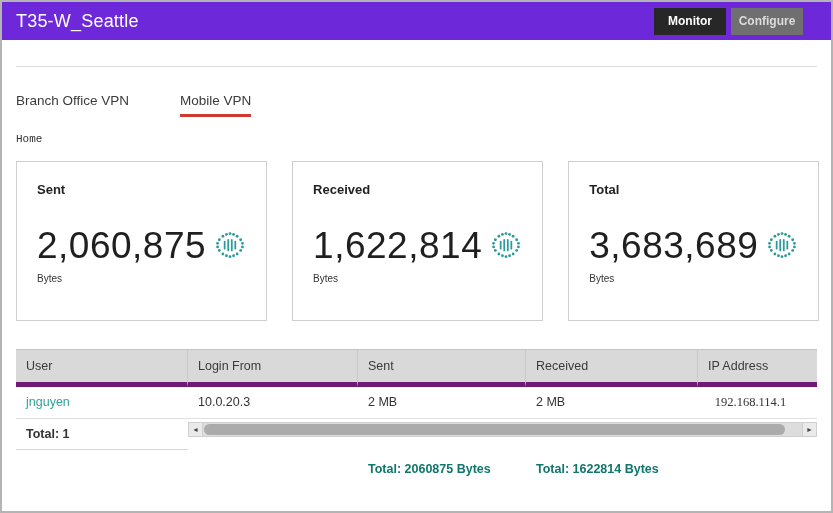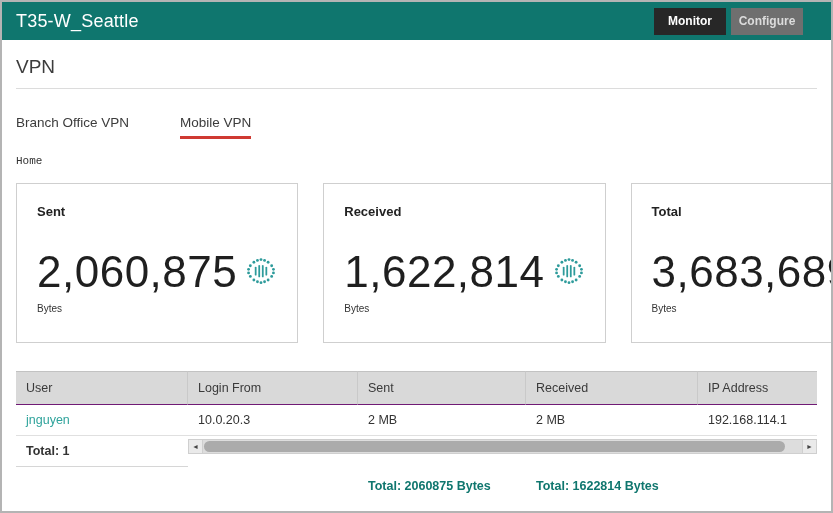--- a/index.html
+++ b/index.html
@@ -9,21 +9,21 @@
   .frame {
     width: 833px; height: 513px;
     border: 2px solid #b4b4b4;
     background: #fff;
     position: relative;
     overflow: hidden;
   }
 
   
   .topbar {
-    height: 38px; background: #0f766e;
+    height: 38px; background: #6d28d9;
     display: flex; align-items: center;
     padding: 0 14px;
     justify-content: center;
   }
   .topbar-title { color: #fff; font-size: 18px; font-weight: 400; letter-spacing: .2px; }
   .topbar-buttons { margin-left: auto; display: flex; gap: 5px; padding-right: 14px; }
   .tb-btn {
     min-width: 72px; height: 27px;
     display:flex; align-items:center; justify-content:center;
     font-size: 12px; font-weight: bold;
@@ -46,35 +46,35 @@
 
   
   .cards { display:flex; gap: 25px; padding: 16px 14px 0 14px; }
   .card {
     flex: 1 1 0; height: 160px;
     border: 1px solid #cfcfcf; background:#fff;
     padding: 20px;
   }
   .card-label { font-size: 13px; font-weight: bold; color:#222; }
   .card-valrow { display:flex; align-items:center; gap: 8px; margin-top: 28px; }
-  .card-value { font-size: 44px; color:#1f1f1f; font-weight: 400; letter-spacing: .5px; }
+  .card-value { font-size: 37px; color:#1f1f1f; font-weight: 400; letter-spacing: .5px; }
   .card-icon { width: 32px; height: 32px; flex: 0 0 auto; }
   .card-unit { font-size: 10px; color:#333; margin-top: 6px; }
 
   
   .tbl { margin: 28px 14px 0 14px; font-size: 12.5px; }
   .tr { display:grid; grid-template-columns: 172px 170px 168px 172px 1fr; }
   .th {
     background:#d9d9d9; color:#3a3a3a; font-weight: 400;
-    padding: 9px 10px; border-top:1px solid #c2c2c2; border-bottom:1px solid #701a75;
+    padding: 9px 10px; border-top:1px solid #c2c2c2; border-bottom:5px solid #701a75;
     border-right:1px solid #c9c9c9;
   }
   .th:last-child { border-right:none; }
   .td { padding: 8px 10px; border-bottom: 1px solid #e0e0e0; color:#333; }
-  .td.ip { text-align: left; padding-right: 24px; }
+  .td.ip { text-align: center; padding-right: 24px; font-family: Liberation Serif, serif; }
   .link { color:#2ea39b; text-decoration: none; cursor: pointer; }
   .user-total { font-weight: bold; border-bottom: 1px solid #d6d6d6; padding: 8px 10px; }
 
   
   .scroll-span { grid-column: 2 / 6; display:flex; align-items:center; height: 17px; margin-top: 2px; }
   .sb-arrow {
     width: 15px; height: 15px; background:#eaeaea; border:1px solid #cfcfcf;
     display:flex; align-items:center; justify-content:center;
     font-size: 7px; color:#444; cursor:pointer; user-select:none;
   }
@@ -91,21 +91,20 @@
 
   <div class="topbar">
     <div class="topbar-title">T35-W_Seattle</div>
     <div class="topbar-buttons">
       <button class="tb-btn monitor">Monitor</button>
       <button class="tb-btn configure">Configure</button>
     </div>
   </div>
 
   <div class="page-head">
-    <div class="page-title">VPN</div>
     <hr class="head-rule">
   </div>
 
   <div class="tabs">
     <div class="tab">Branch Office VPN</div>
     <div class="tab active">Mobile VPN</div>
   </div>
 
   <div class="breadcrumb">Home</div>
 

